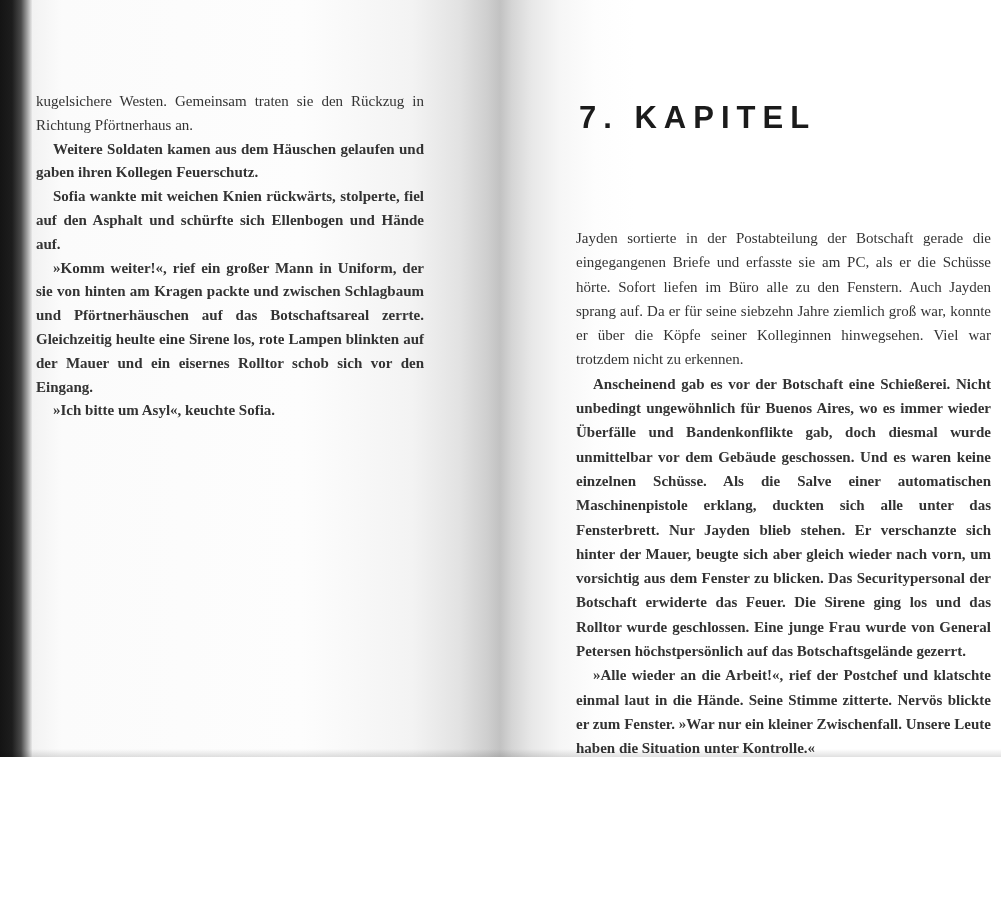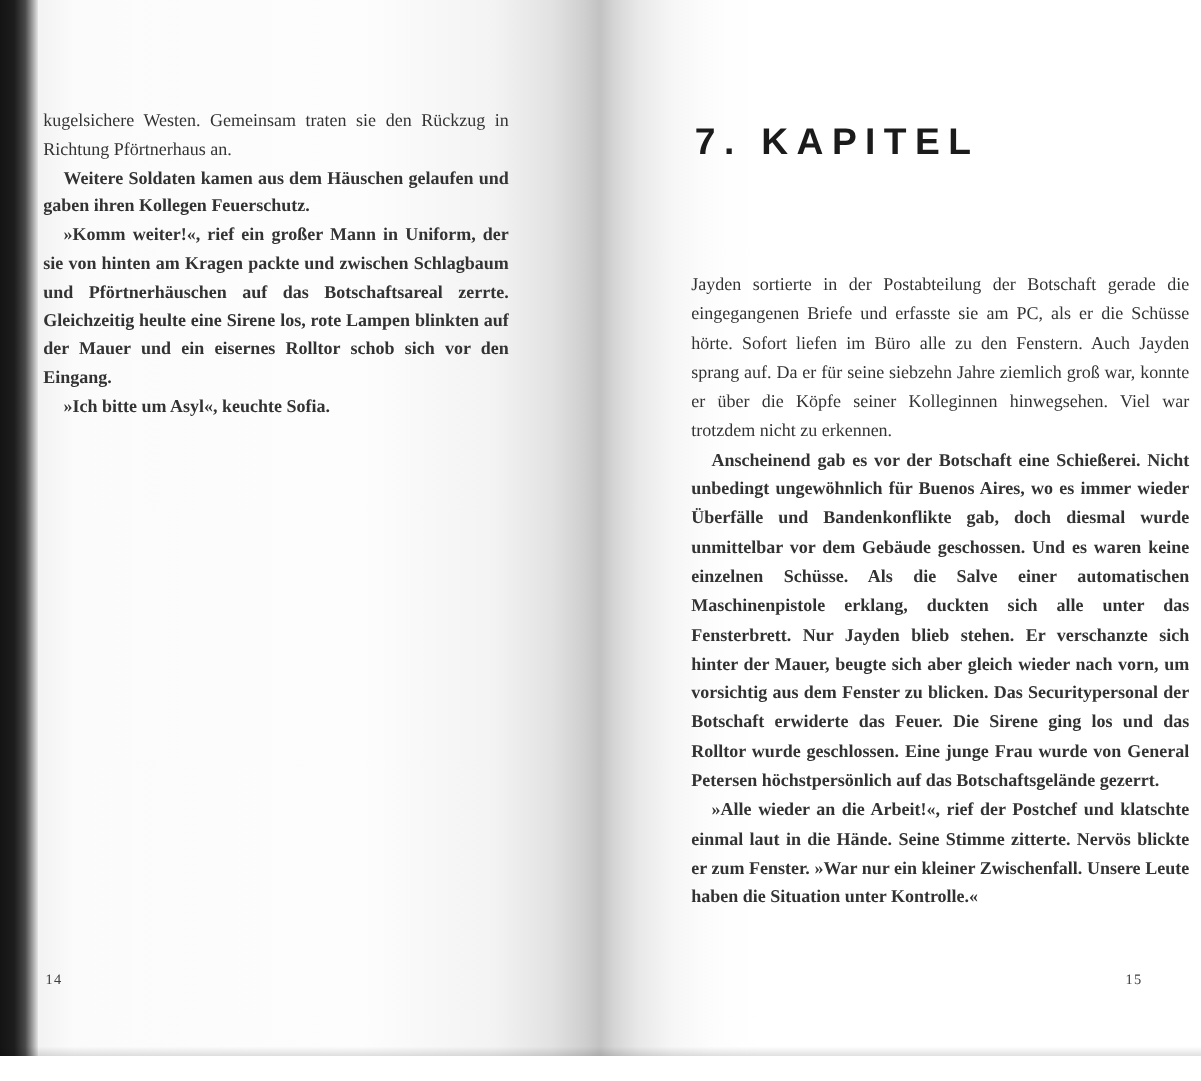--- a/index.html
+++ b/index.html
@@ -3,21 +3,21 @@
 <meta charset="utf-8">
 <style>
   html, body {
     margin: 0;
     padding: 0;
     background: #ffffff;
   }
   .stage {
     position: relative;
     width: 1001px;
-    height: 880px;
+    height: 757px;
     overflow: hidden;
     background: #ffffff;
     font-family: "Liberation Serif", "DejaVu Serif", serif;
     color: #333333;
   }
   
   .cover-edge {
     position: absolute;
     left: 0; top: 0;
     width: 32px; height: 100%;
@@ -93,20 +93,21 @@
 <div class="stage">
 
   <div class="cover-edge"></div>
 
   <div class="page-left"></div>
   <div class="page-right"></div>
 
   <div class="text-col text-left">
       <p class="para">kugelsichere Westen. Gemeinsam traten sie den Rückzug in Richtung Pförtnerhaus an.</p>
       <p class="para indent">Weitere Soldaten kamen aus dem Häuschen gelaufen und gaben ihren Kollegen Feuerschutz.</p>
+      <p class="para indent">Sofia wankte mit weichen Knien rückwärts, stolperte, fiel auf den Asphalt und schürfte sich Ellenbogen und Hände auf.</p>
       <p class="para indent">»Komm weiter!«, rief ein großer Mann in Uniform, der sie von hinten am Kragen packte und zwischen Schlagbaum und Pförtnerhäuschen auf das Botschaftsareal zerrte. Gleichzeitig heulte eine Sirene los, rote Lampen blinkten auf der Mauer und ein eisernes Rolltor schob sich vor den Eingang.</p>
       <p class="para indent">»Ich bitte um Asyl«, keuchte Sofia.</p>
     </div>
 
   <h1 class="chapter-heading">7. KAPITEL</h1>
 
   <div class="text-col text-right">
       <p class="para">Jayden sortierte in der Postabteilung der Botschaft gerade die eingegangenen Briefe und erfasste sie am PC, als er die Schüsse hörte. Sofort liefen im Büro alle zu den Fenstern. Auch Jayden sprang auf. Da er für seine siebzehn Jahre ziemlich groß war, konnte er über die Köpfe seiner Kolleginnen hinwegsehen. Viel war trotzdem nicht zu erkennen.</p>
       <p class="para indent">Anscheinend gab es vor der Botschaft eine Schießerei. Nicht unbedingt ungewöhnlich für Buenos Aires, wo es immer wieder Überfälle und Bandenkonflikte gab, doch diesmal wurde unmittelbar vor dem Gebäude geschossen. Und es waren keine einzelnen Schüsse. Als die Salve einer automatischen Maschinenpistole erklang, duckten sich alle unter das Fensterbrett. Nur Jayden blieb stehen. Er verschanzte sich hinter der Mauer, beugte sich aber gleich wieder nach vorn, um vorsichtig aus dem Fenster zu blicken. Das Securitypersonal der Botschaft erwiderte das Feuer. Die Sirene ging los und das Rolltor wurde geschlossen. Eine junge Frau wurde von General Petersen höchstpersönlich auf das Botschaftsgelände gezerrt.</p>
       <p class="para indent">»Alle wieder an die Arbeit!«, rief der Postchef und klatschte einmal laut in die Hände. Seine Stimme zitterte. Nervös blickte er zum Fenster. »War nur ein kleiner Zwischenfall. Unsere Leute haben die Situation unter Kontrolle.«</p>

